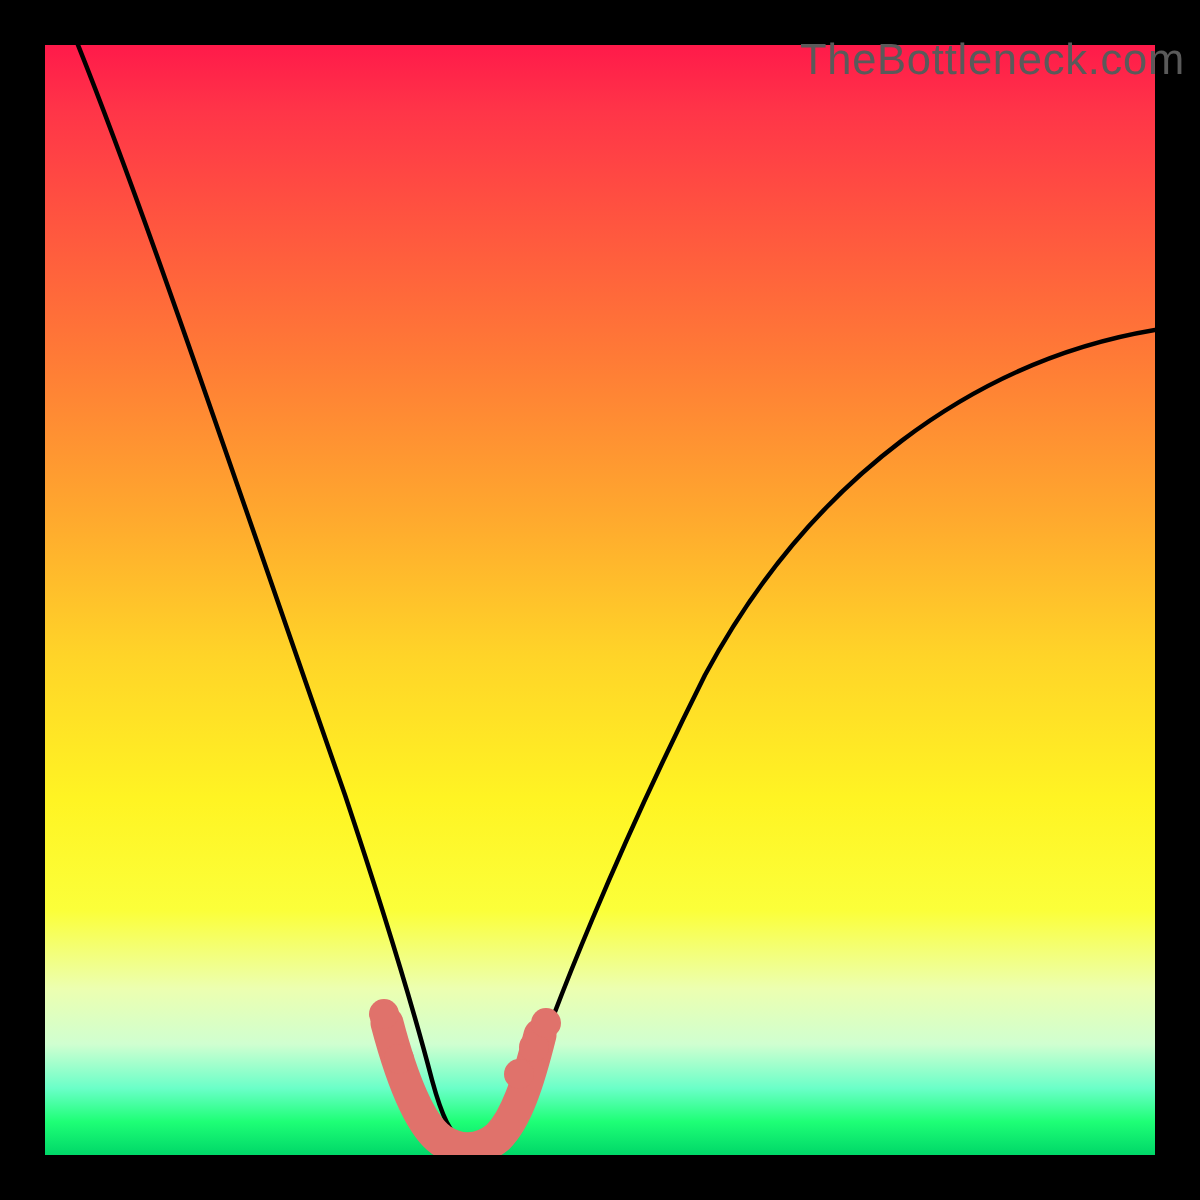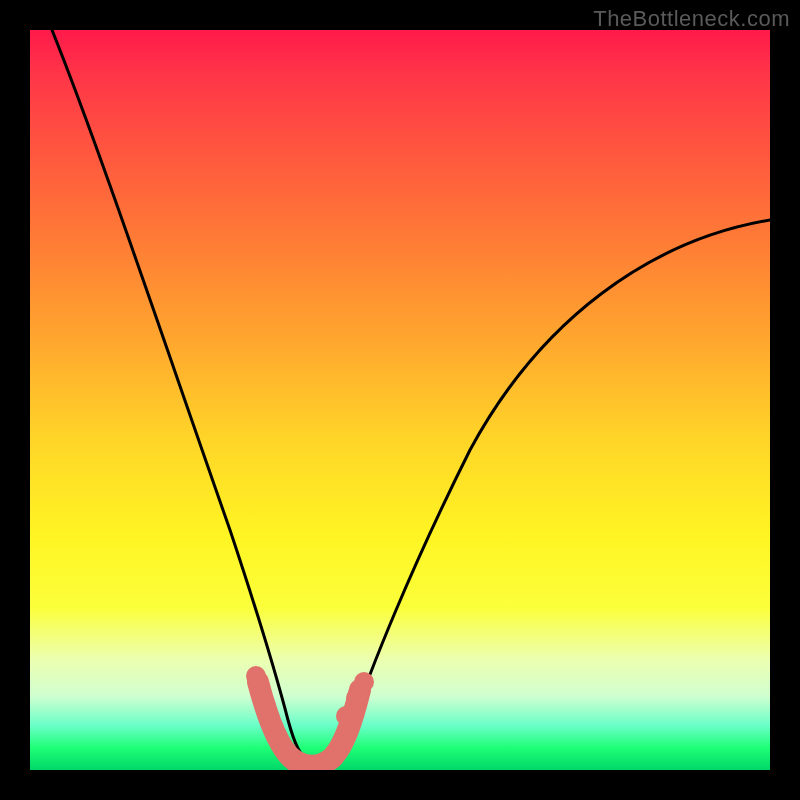--- a/index.html
+++ b/index.html
@@ -28,24 +28,24 @@
       #fbff3a 78%,
       #ecffb0 85%,
       #d0ffd0 90%,
       #6affc8 94%,
       #1eff76 97%,
       #00d768 100%
     );
   }
   .watermark {
     position: absolute;
-    top: 6px;
+    top: 24px;
     right: 10px;
     color: #5a5a5a;
-    font-size: 22px;
+    font-size: 29px;
     font-weight: 500;
     letter-spacing: 0.5px;
   }
   svg.curves {
     position: absolute;
     left: 0;
     top: 0;
     width: 740px;
     height: 740px;
   }

